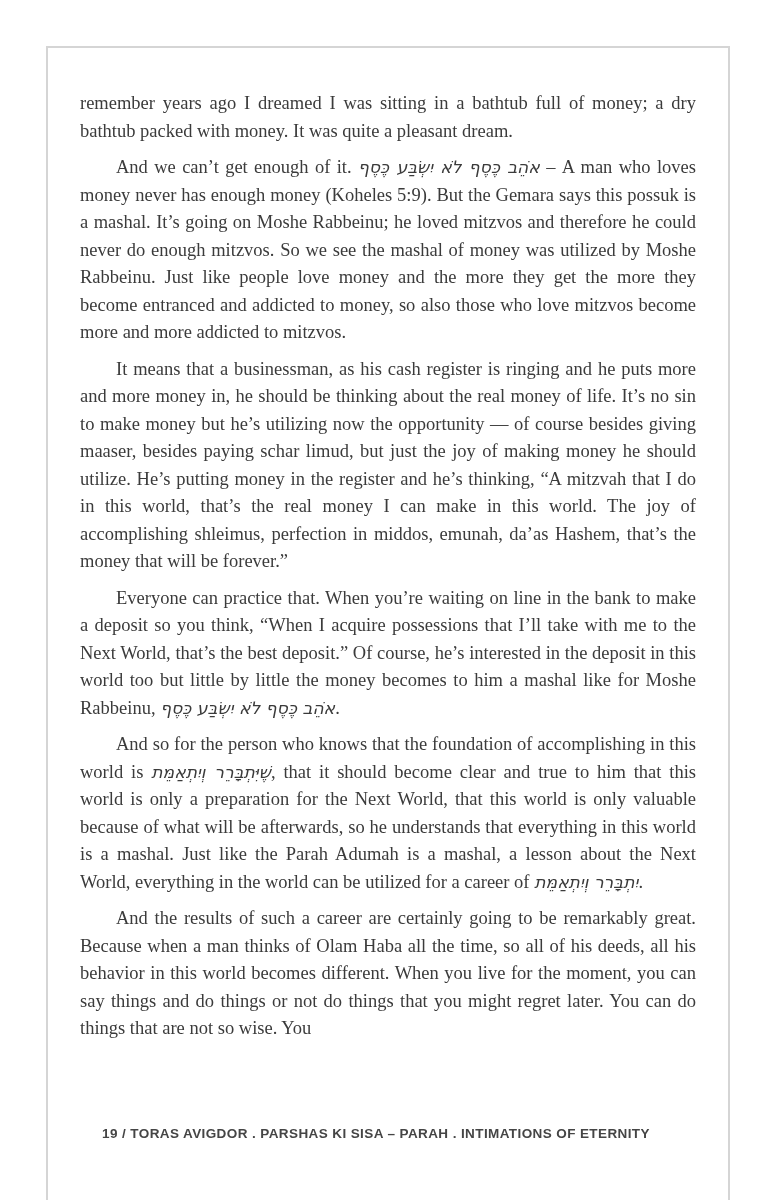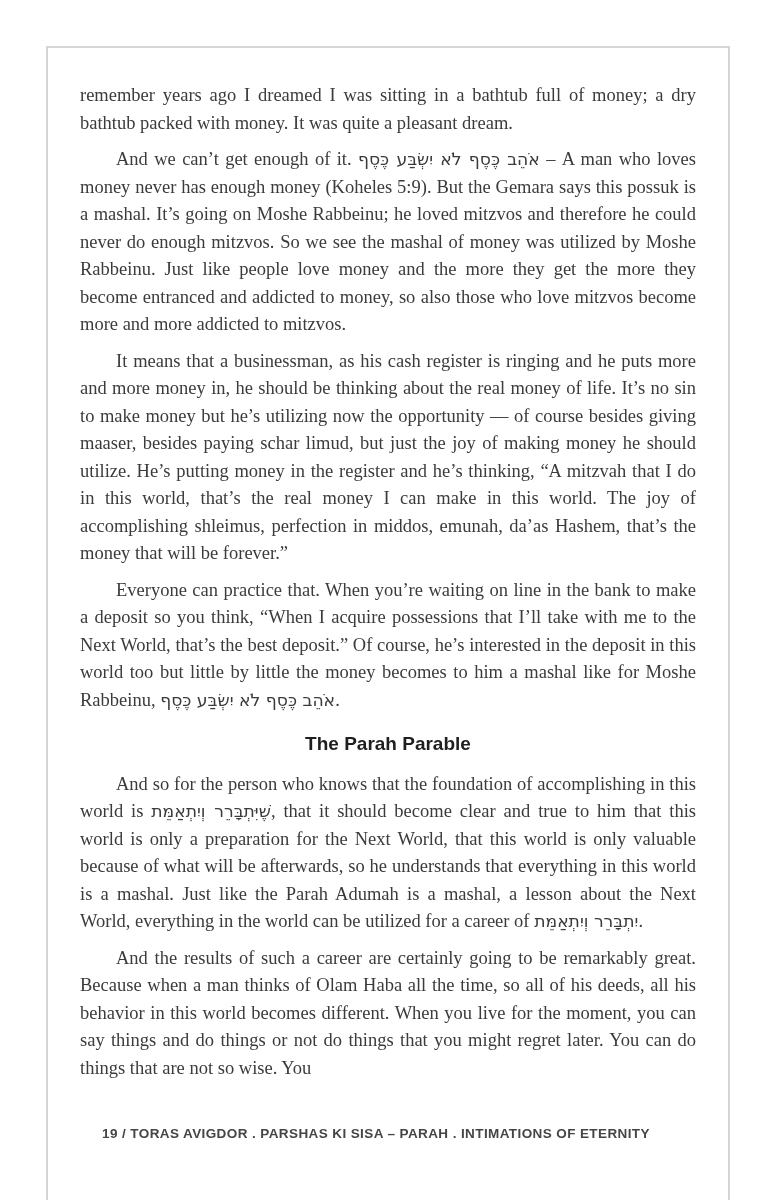--- a/index.html
+++ b/index.html
@@ -28,26 +28,28 @@
     line-height: 27.5px;
     color: #3b3b3b;
     text-align: justify;
   }
   .page-body p {
     margin: 0 0 9px 0;
     text-indent: 36px;
   }
   .page-body p.no-indent {
     text-indent: 0;
+    margin-top: 8px;
   }
   .it { }
   .he {
     font-family: "DejaVu Sans", sans-serif;
     font-size: 0.93em;
     unicode-bidi: embed;
+    font-style: italic;
   }
   .section-heading {
     font-family: "Liberation Sans", sans-serif;
     font-weight: 700;
     font-size: 19px;
     color: #1f1f1f;
     text-align: center;
     margin: 16px 0 13px 0;
     text-indent: 0 !important;
   }
@@ -66,19 +68,18 @@
 </style>
 </head>
 <body>
 
 <div class="page">
   <div class="page-body">
     <p class="no-indent"><span>remember years ago I dreamed I was sitting in a bathtub full of money; a dry bathtub packed with money. It was quite a pleasant dream.</span></p>
     <p><span>And we can’t get enough of it. </span><span class="he">אֹהֵב כֶּסֶף לֹא יִשְׂבַּע כֶּסֶף</span><span> – A man who loves money never has enough money (Koheles 5:9). But the Gemara says this possuk is a mashal. It’s going on Moshe Rabbeinu; he loved </span><span class="it">mitzvos</span><span> and therefore he could never do enough </span><span class="it">mitzvos</span><span>. So we see the </span><span class="it">mashal</span><span> of money was utilized by Moshe Rabbeinu. Just like people love money and the more they get the more they become entranced and addicted to money, so also those who love </span><span class="it">mitzvos</span><span> become more and more addicted to </span><span class="it">mitzvos</span><span>.</span></p>
     <p><span>It means that a businessman, as his cash register is ringing and he puts more and more money in, he should be thinking about the real money of life. It’s no sin to make money but he’s utilizing now the opportunity — of course besides giving maaser, besides paying </span><span class="it">schar limud</span><span>, but just the joy of making money he should utilize. He’s putting money in the register and he’s thinking, “A mitzvah that I do in this world, that’s the real money I can make in this world. The joy of accomplishing </span><span class="it">shleimus</span><span>, perfection in </span><span class="it">middos</span><span>, </span><span class="it">emunah</span><span>, </span><span class="it">da’as</span><span> Hashem, that’s the money that will be forever.”</span></p>
     <p><span>Everyone can practice that. When you’re waiting on line in the bank to make a deposit so you think, “When I acquire possessions that I’ll take with me to the Next World, that’s the best deposit.” Of course, he’s interested in the deposit in this world too but little by little the money becomes to him a </span><span class="it">mashal</span><span> like for Moshe Rabbeinu, </span><span class="he">אֹהֵב כֶּסֶף לֹא יִשְׂבַּע כֶּסֶף</span><span>.</span></p>
-    <h2 class="section-heading">The Parah Parable</h2>
     <p><span>And so for the person who knows that the foundation of accomplishing in this world is </span><span class="he">שֶׁיִּתְבָּרֵר וְיִתְאַמֵּת</span><span>, that it should become clear and true to him that this world is only a preparation for the Next World, that this world is only valuable because of what will be afterwards, so he understands that everything in this world is a </span><span class="it">mashal</span><span>. Just like the Parah Adumah is a mashal, a lesson about the Next World, everything in the world can be utilized for a career of </span><span class="he">יִתְבָּרֵר וְיִתְאַמֵּת</span><span>.</span></p>
     <p><span>And the results of such a career are certainly going to be remarkably great. Because when a man thinks of Olam Haba all the time, so all of his deeds, all his behavior in this world becomes different. When you live for the moment, you can say things and do things or not do things that you might regret later. You can do things that are not so wise. You</span></p>
   </div>
 </div>
 
 <div class="page-footer">19 / TORAS AVIGDOR . PARSHAS KI SISA – PARAH . INTIMATIONS OF ETERNITY</div>
 
 </body></html>

